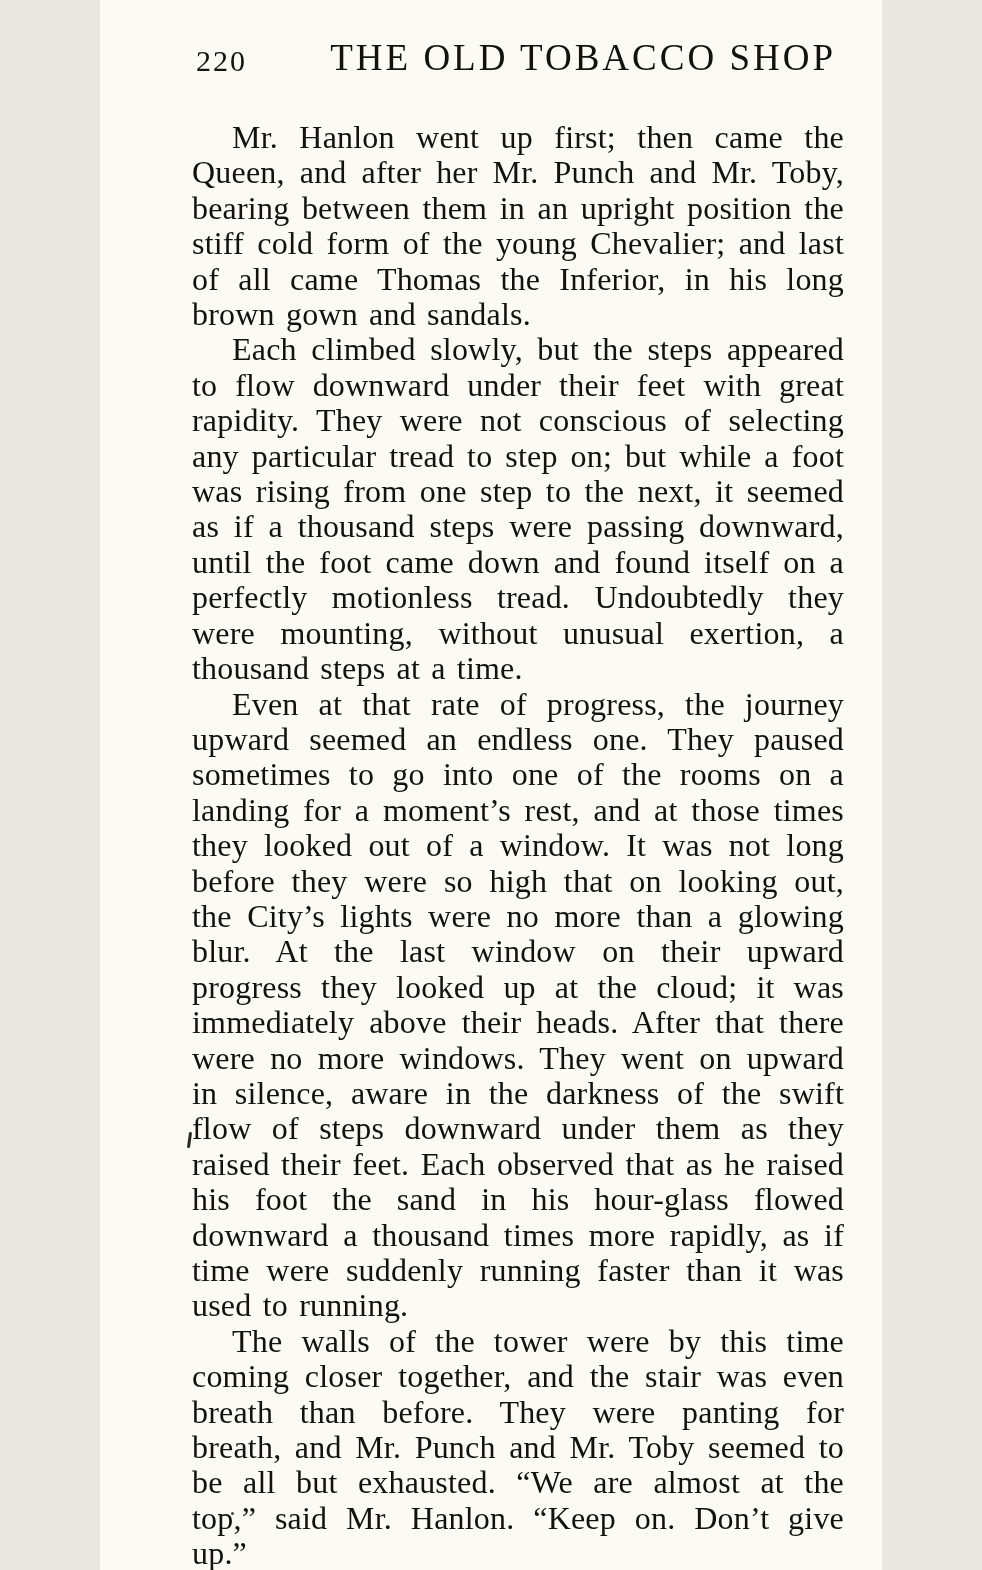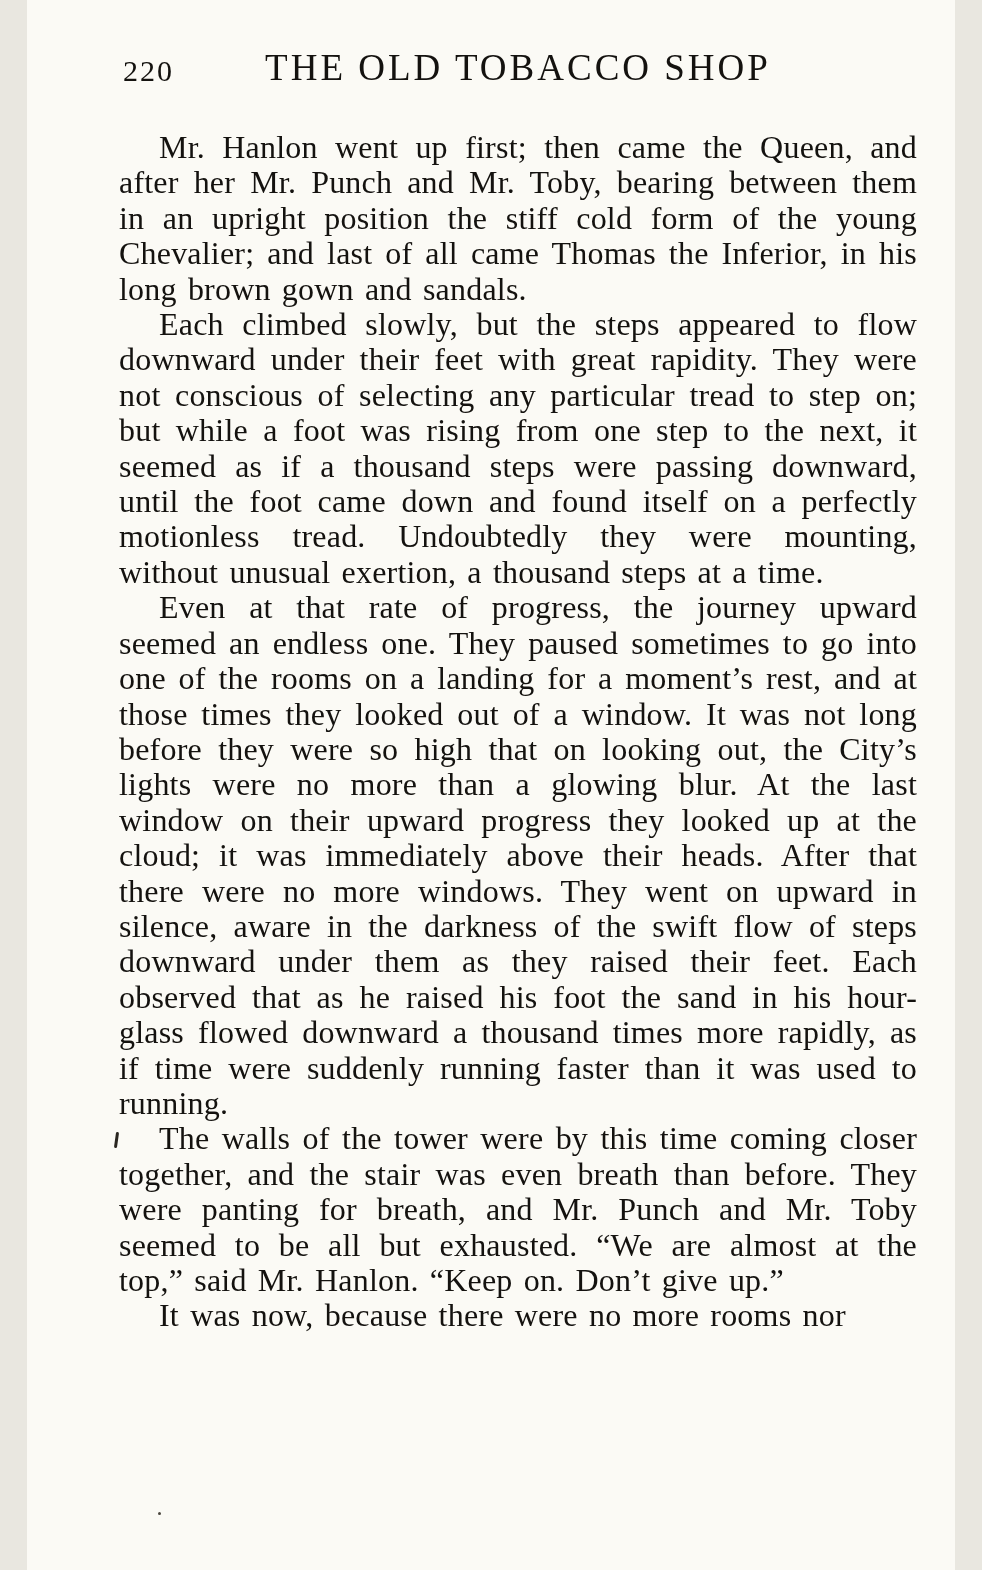--- a/index.html
+++ b/index.html
@@ -2,21 +2,21 @@
 <html><head>
 <meta charset="utf-8">
 <style>
   html, body {
     margin: 0;
     padding: 0;
     background: #e9e7e0;
   }
   .page {
     position: relative;
-    width: 928px;
+    width: 782px;
     height: 1570px;
     margin: 0 auto;
     background: #fbfaf5;
     color: #14120f;
     font-family: "Liberation Serif", "DejaVu Serif", serif;
     overflow: hidden;
     box-sizing: border-box;
     padding: 28px 38px 0 92px;
   }
   .page-header {
@@ -26,22 +26,22 @@
   }
   .page-number {
     position: absolute;
     left: 4px;
     top: 8px;
     font-size: 30px;
     letter-spacing: 2px;
     font-variant-numeric: oldstyle-nums;
   }
   .page-title {
-    margin: 18px;
-    text-align: center;
+    margin: 8px;
+    text-align: right;
     font-size: 37px;
     font-weight: 400;
     letter-spacing: 3px;
     white-space: nowrap;
   }
   .page-body {
     font-size: 32px;
     line-height: 35.4px;
     text-align: justify;
     word-spacing: 3px;

